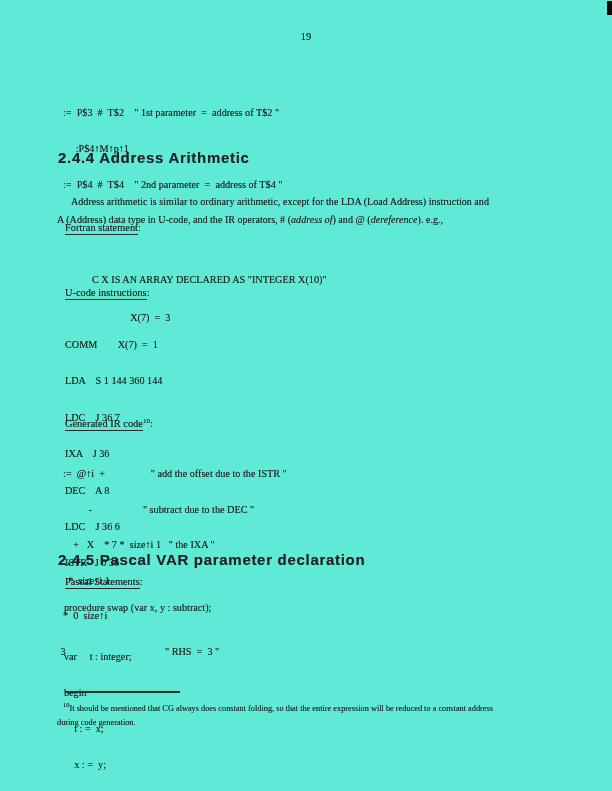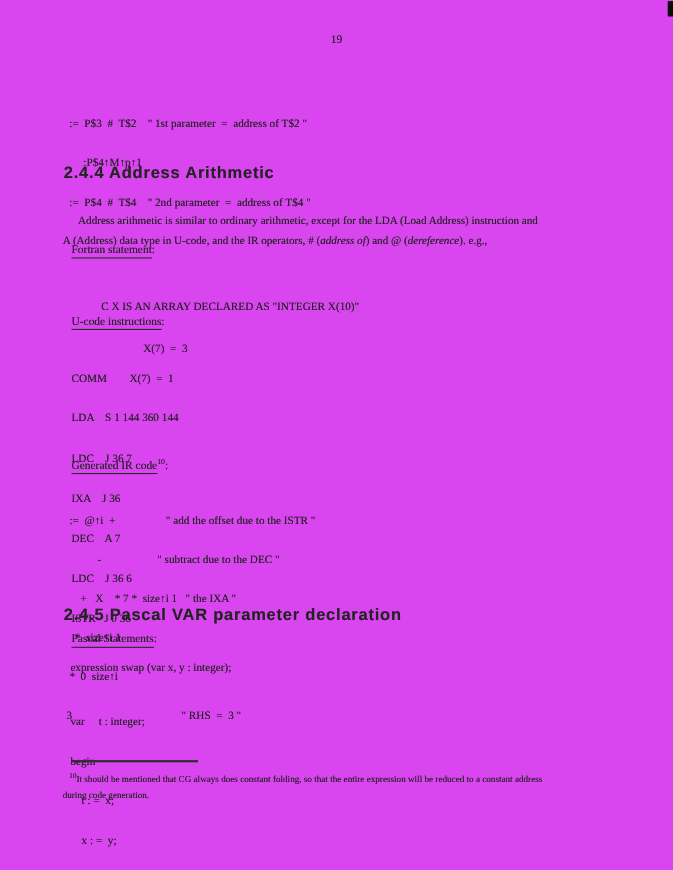--- a/index.html
+++ b/index.html
@@ -1,18 +1,18 @@
 <!DOCTYPE html>
 <html><head>
 <meta charset="utf-8">
 <style>
   html,body { margin:0; padding:0; background:#ffffff; }
   .page {
     position:relative; width:612px; height:791px;
-    background:#d946ef; overflow:hidden;
+    background:#5eead4; overflow:hidden;
     font-family:"Liberation Serif", serif;
     color:#1e1e1e;
     text-shadow: 0 0 0.35px rgba(45,45,45,0.55);
   }
   .abs { position:absolute; }
   .page-number { top:31px; left:0; width:612px; text-align:center; font-size:10.5px; }
   .heading {
     font-family:"Liberation Sans", sans-serif; font-weight:bold;
     font-size:15px; letter-spacing:0.7px; color:#232323;
     white-space:nowrap;
@@ -68,41 +68,41 @@
     <div>               X(7)  =  3</div>
   </div>
 
   <div class="abs label" style="left:65px; top:287px;"><span class="ul">U-code instructions</span><span>:</span></div>
 
   <div class="abs codeblock uc" style="left:65px; top:316px;">
     <div>COMM        X(7)  =  1</div>
     <div>LDA    S 1 144 360 144</div>
     <div>LDC    J 36 7</div>
     <div>IXA    J 36</div>
-    <div>DEC    A 7</div>
+    <div>DEC    A 8</div>
     <div>LDC    J 36 6</div>
     <div>ISTR   J 0 36</div>
   </div>
 
   <div class="abs label" style="left:65px; top:418px;"><span class="ul">Generated IR code</span><span class="sup">10</span><span>:</span></div>
 
   <div class="abs codeblock irc" style="left:58px; top:445px;">
     <div>  :=  @↑i  +                  " add the offset due to the ISTR "</div>
     <div>            -                    " subtract due to the DEC "</div>
     <div>      +   X    * 7 *  size↑i 1   " the IXA "</div>
     <div>    *  size↑i 1</div>
     <div>  *  0  size↑i</div>
     <div> 3                                       " RHS  =  3 "</div>
   </div>
 
   <div class="abs heading" style="left:58px; top:551px;">2.4.5 Pascal VAR parameter declaration</div>
 
   <div class="abs label" style="left:65px; top:576px;"><span class="ul">Pascal Statements</span><span>:</span></div>
 
-  <div class="abs proc-line" style="left:64px; top:602px;">expression swap (var x, y : integer);</div>
+  <div class="abs proc-line" style="left:64px; top:602px;">procedure swap (var x, y : subtract);</div>
 
   <div class="abs codeblock pas" style="left:64px; top:628px;">
     <div>var     t : integer;</div>
     <div>begin</div>
     <div>    t : =  x;</div>
     <div>    x : =  y;</div>
   </div>
 
   <div class="abs fn-divider"></div>
 

